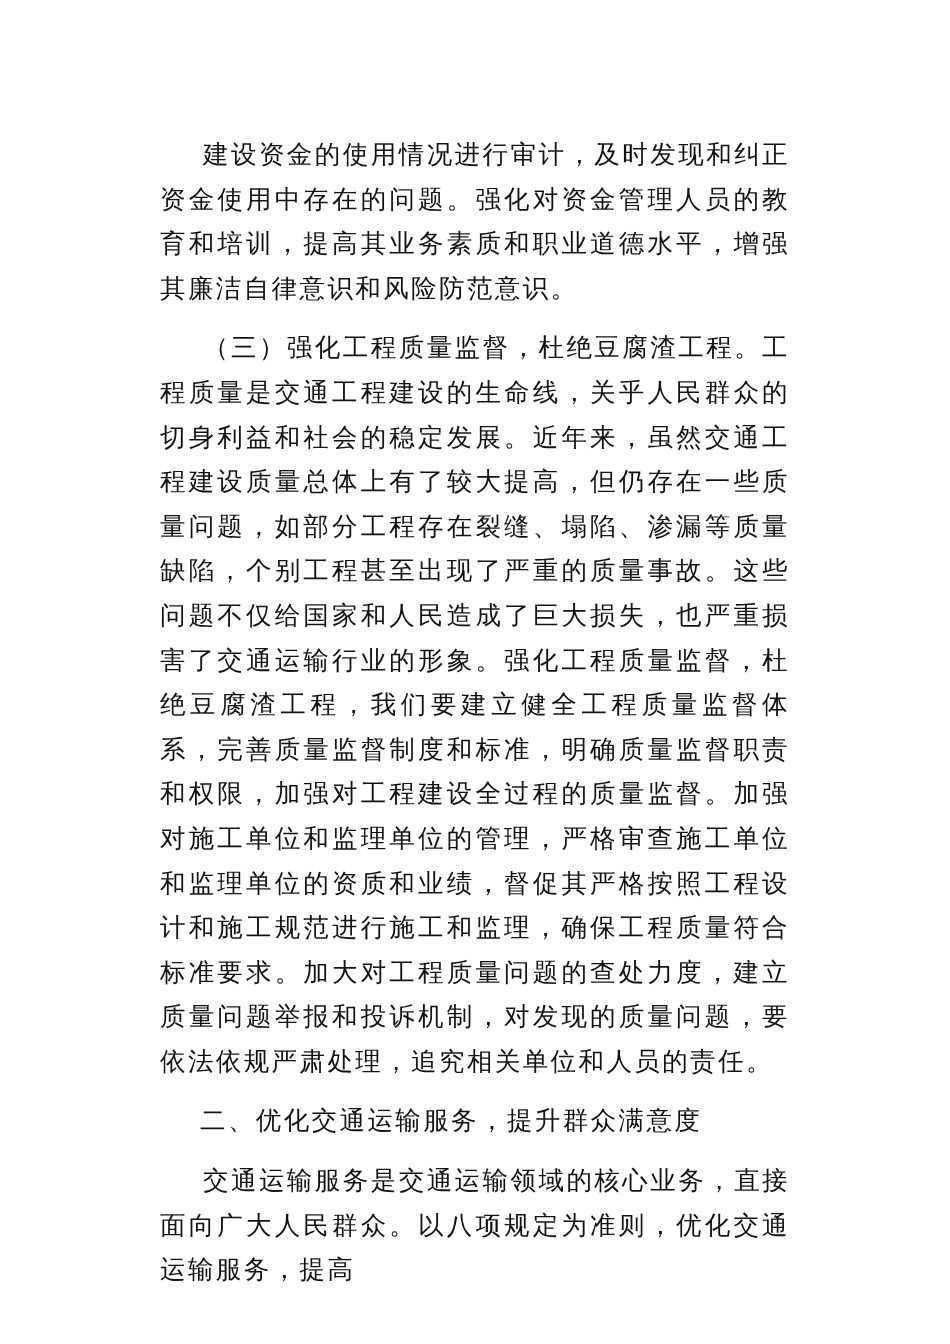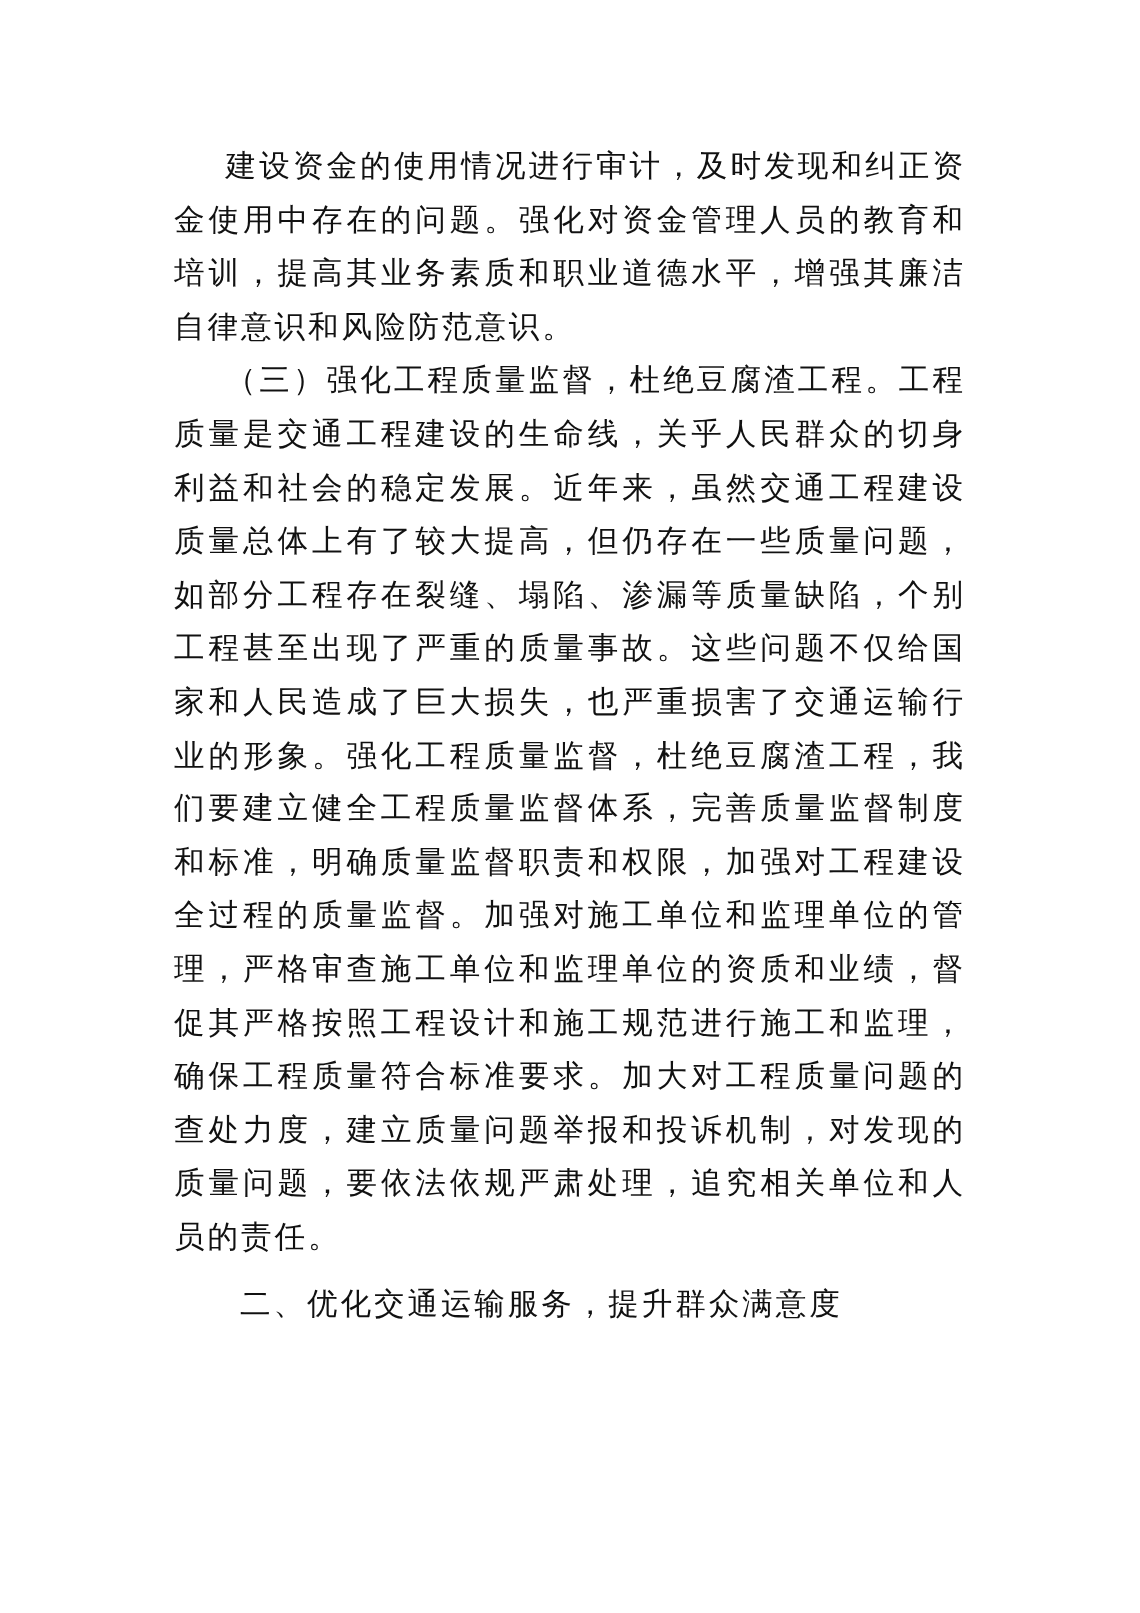--- a/index.html
+++ b/index.html
@@ -15,21 +15,21 @@
       font-family: "DejaVu Sans", "Liberation Sans", sans-serif;
       color: #111111;
     }
     .page {
       position: absolute;
       left: 145px;
       top: 117px;
       width: 660px;
     }
     .para {
-      margin: 0;
+      margin: 15px;
       font-size: 25.5px;
       line-height: 44.6px;
       letter-spacing: 2.4px;
       text-align: justify;
       text-align-last: left;
       word-break: break-all;
     }
     .para.indent {
       text-indent: 43px;
     }
@@ -45,14 +45,15 @@
 <body>
 
 <div class="page">
 
   <p class="para indent"><span>建设资金的使用情况进行审计，及时发现和纠正资金使</span><span>用中存在的问题。强化对资金管理人员的教育和培训，提</span><span>高其业务素质和职业道德水平，增强其廉洁自律意识和风</span><span>险防范意识。</span></p>
 
   <p class="para indent"><span>（三）强化工程质量监督，杜绝豆腐渣工程。工程质量</span><span>是交通工程建设的生命线，关乎人民群众的切身利益和社</span><span>会的稳定发展。近年来，虽然交通工程建设质量总体上有</span><span>了较大提高，但仍存在一些质量问题，如部分工程存在裂</span><span>缝、塌陷、渗漏等质量缺陷，个别工程甚至出现了严重的</span><span>质量事故。这些问题不仅给国家和人民造成了巨大损失，</span><span>也严重损害了交通运输行业的形象。强化工程质量监督，</span><span>杜绝豆腐渣工程，我们要建立健全工程质量监督体系，完</span><span>善质量监督制度和标准，明确质量监督职责和权限，加强</span><span>对工程建设全过程的质量监督。加强对施工单位和监理单</span><span>位的管理，严格审查施工单位和监理单位的资质和业绩，</span><span>督促其严格按照工程设计和施工规范进行施工和监理，确</span><span>保工程质量符合标准要求。加大对工程质量问题的查处力</span><span>度，建立质量问题举报和投诉机制，对发现的质量问题，</span><span>要依法依规严肃处理，追究相关单位和人员的责任。</span></p>
 
   <p class="heading"><span>二、优化交通运输服务，提升群众满意度</span></p>
 
+  <p class="para indent"><span>交通运输服务是交通运输领域的核心业务，直接面向广</span><span>大人民群众。以八项规定为准则，优化交通运输服务，提</span><span>高</span></p>
 
 </div>
 
 </body></html>

